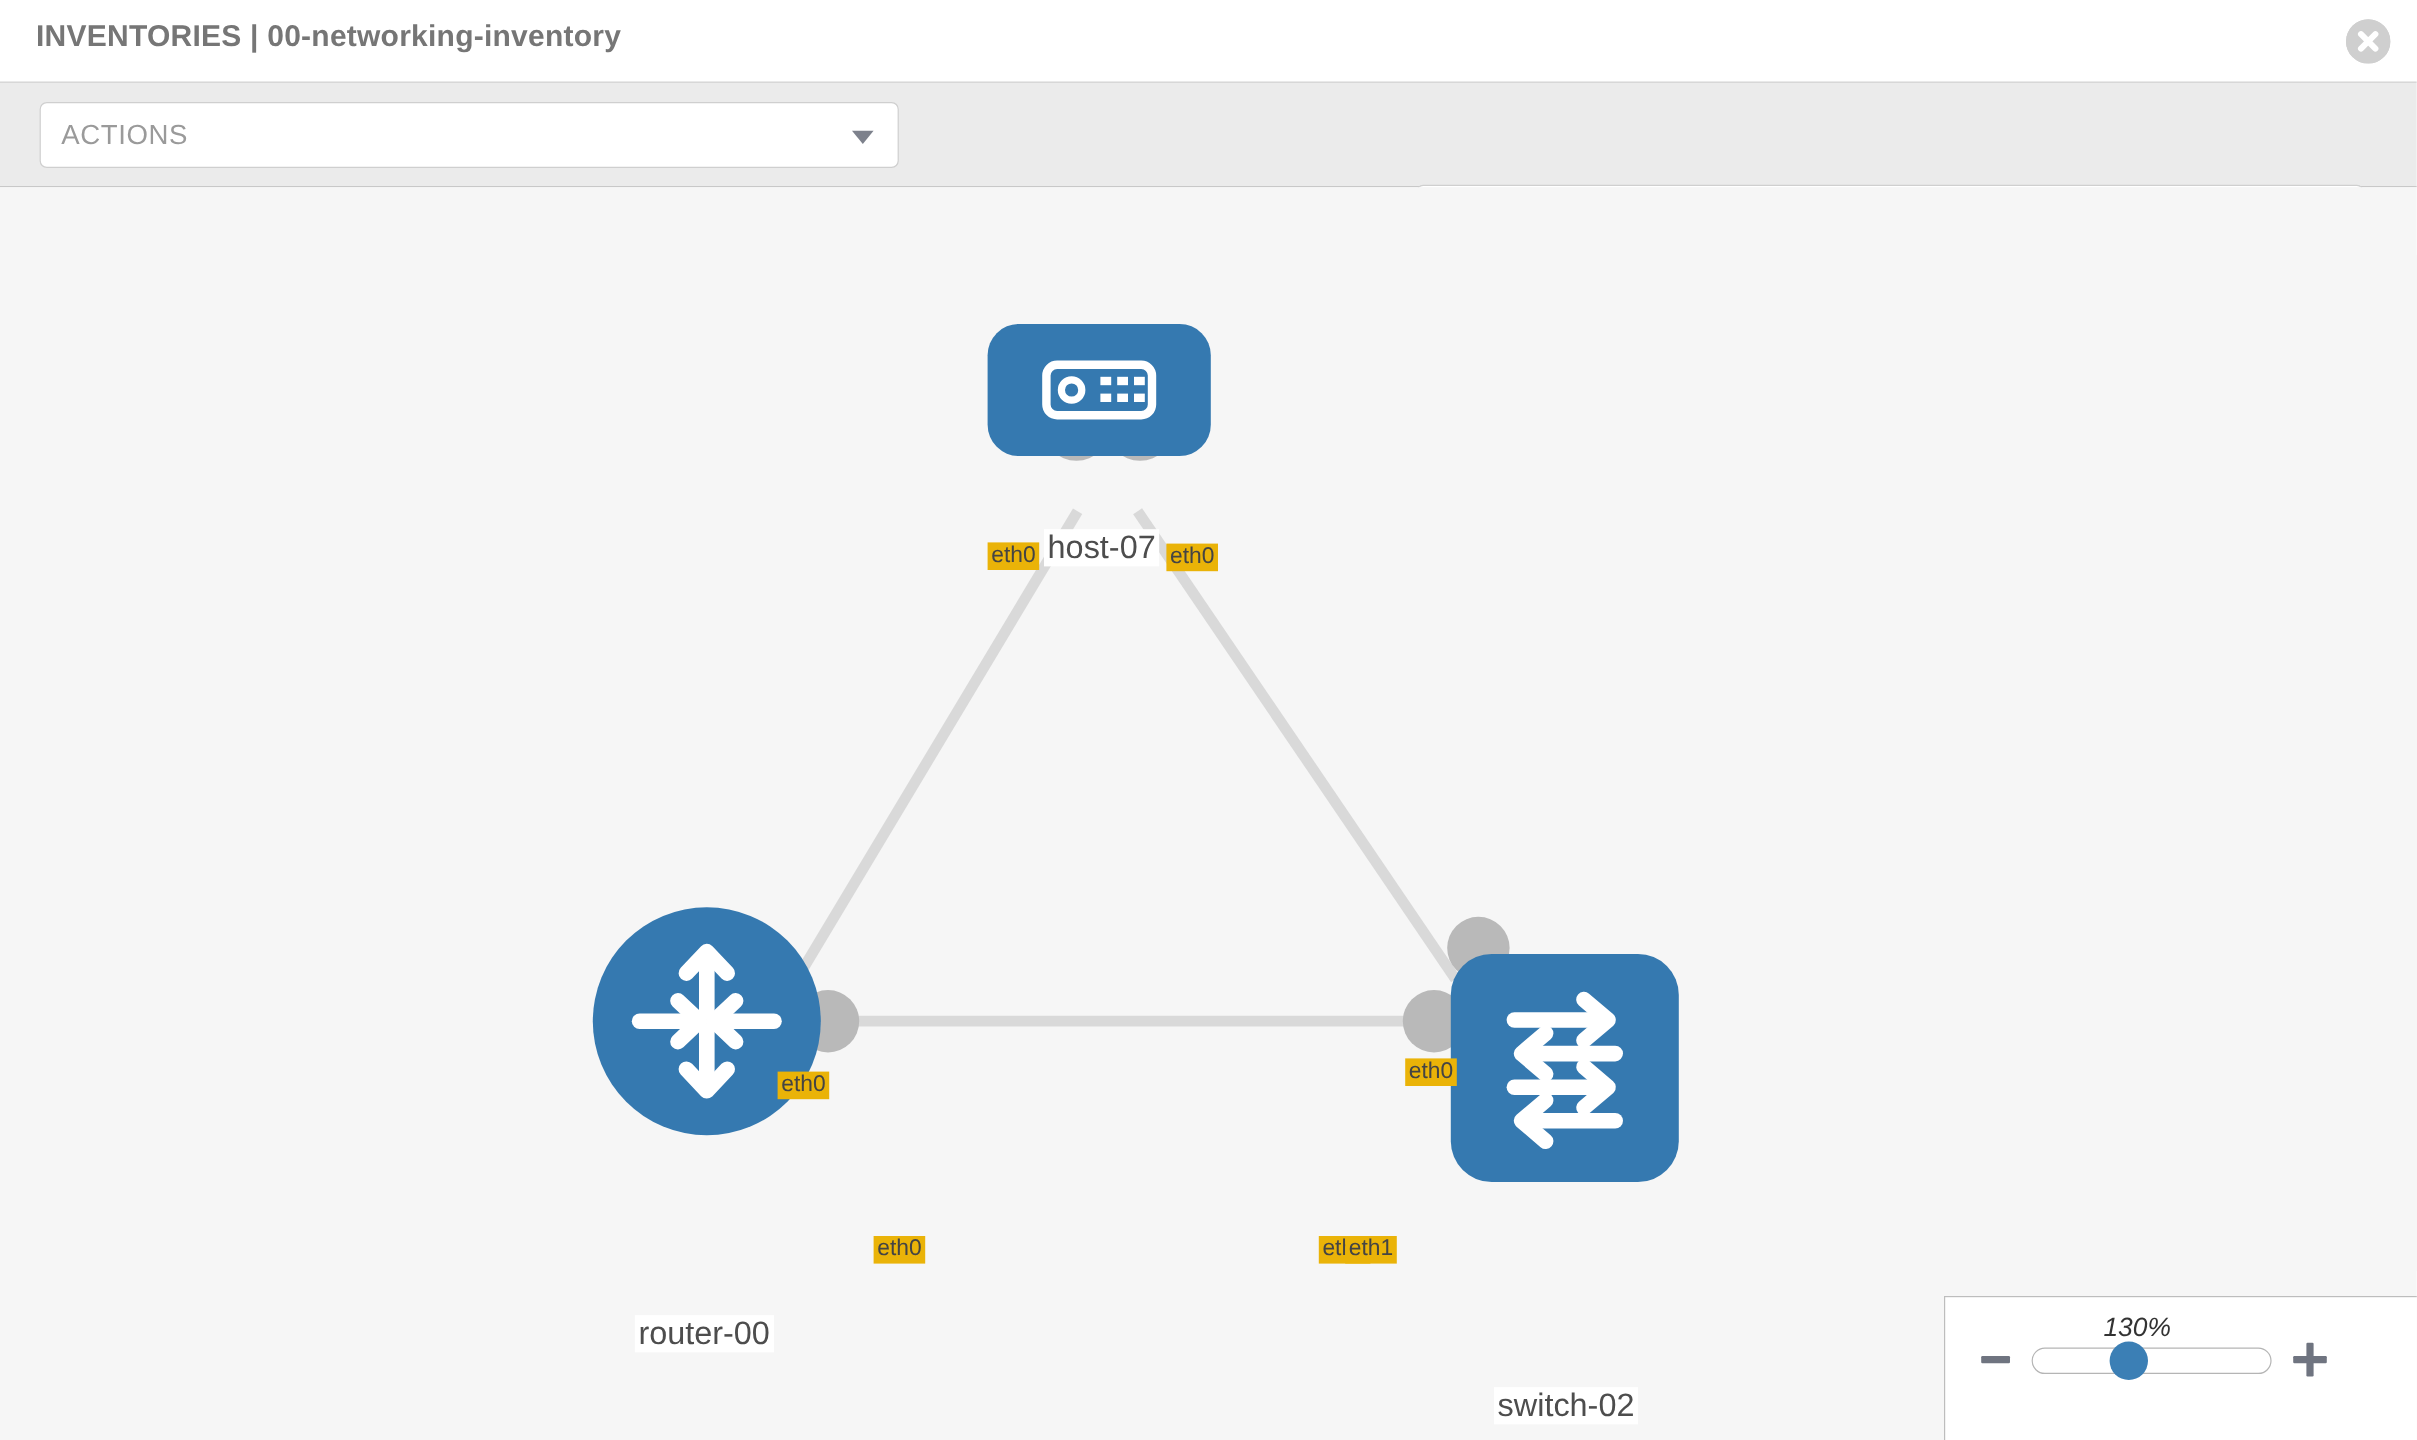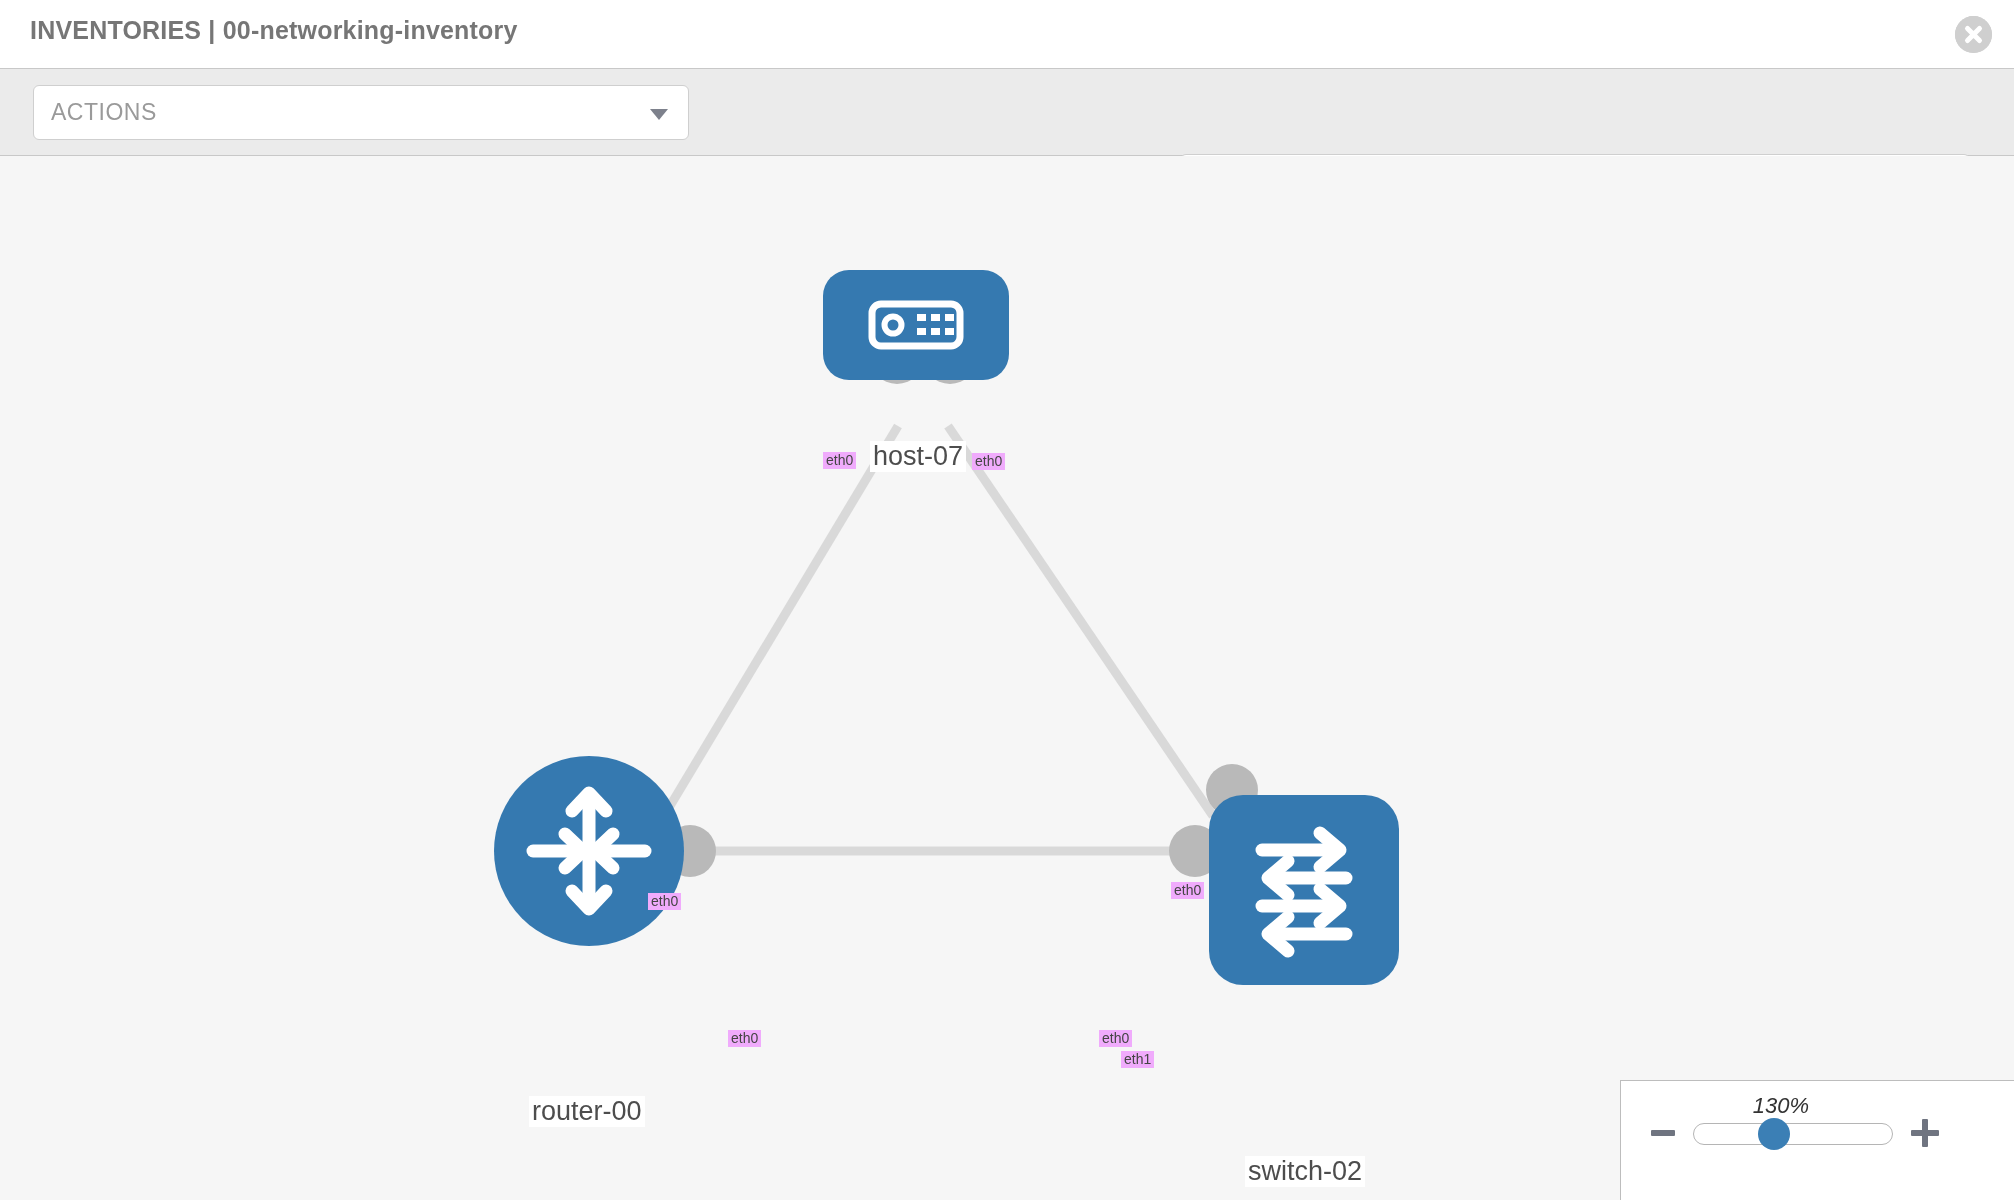--- a/index.html
+++ b/index.html
@@ -48,21 +48,21 @@
     position: absolute;
     left: 0; top: 69px;
     width: 2014px; height: 87px;
     background: #ebebeb;
     border-bottom: 1px solid #c8c8c8;
     box-sizing: border-box;
   }
   .actions-select {
     position: absolute;
     left: 33px; top: 16px;
-    width: 656px; height: 55px;
+    width: 716px; height: 55px;
     background: #ffffff;
     border: 1px solid #cfcfcf;
     border-radius: 6px;
     box-sizing: border-box;
     cursor: pointer;
   }
   .actions-label {
     position: absolute;
     left: 17px; top: 13px;
     font-size: 23px;
@@ -124,23 +124,23 @@
     position: absolute;
     font-size: 27px;
     color: #4d4d4d;
     background: #ffffff;
     padding: 0 3px;
     white-space: nowrap;
     line-height: 1.15;
   }
   .iface-label {
     position: absolute;
-    font-size: 14px;
+    font-size: 19px;
     color: #444444;
-    background: #f0abfc;
+    background: #eab308;
     padding: 0 3px;
     white-space: nowrap;
     line-height: 1.2;
   }
 
   
   .zoom-panel {
     position: absolute;
     left: 1620px; top: 1080px;
     width: 420px; height: 120px;
@@ -315,21 +315,21 @@
     <div class="node-label" style="left:1245px; top:1000px;">switch-02</div>
 
     <div class="iface-label" style="left:823px; top:296px;">eth0</div>
     <div class="iface-label" style="left:648px; top:737px;">eth0</div>
 
     <div class="iface-label" style="left:972px; top:297px;">eth0</div>
     <div class="iface-label" style="left:1171px; top:726px;">eth0</div>
 
     <div class="iface-label" style="left:728px; top:874px;">eth0</div>
     <div class="iface-label" style="left:1099px; top:874px;">eth0</div>
-    <div class="iface-label" style="left:1121px; top:874px;margin-top:21px;">eth1</div>
+    <div class="iface-label" style="left:1121px; top:874px;">eth1</div>
   </div>
 
   <div class="zoom-panel">
     <div class="zoom-value">130%</div>
     <div class="zoom-minus"></div>
     <div class="zoom-track"></div>
     <div class="zoom-handle"></div>
     <div class="zoom-plus"></div>
   </div>
 

